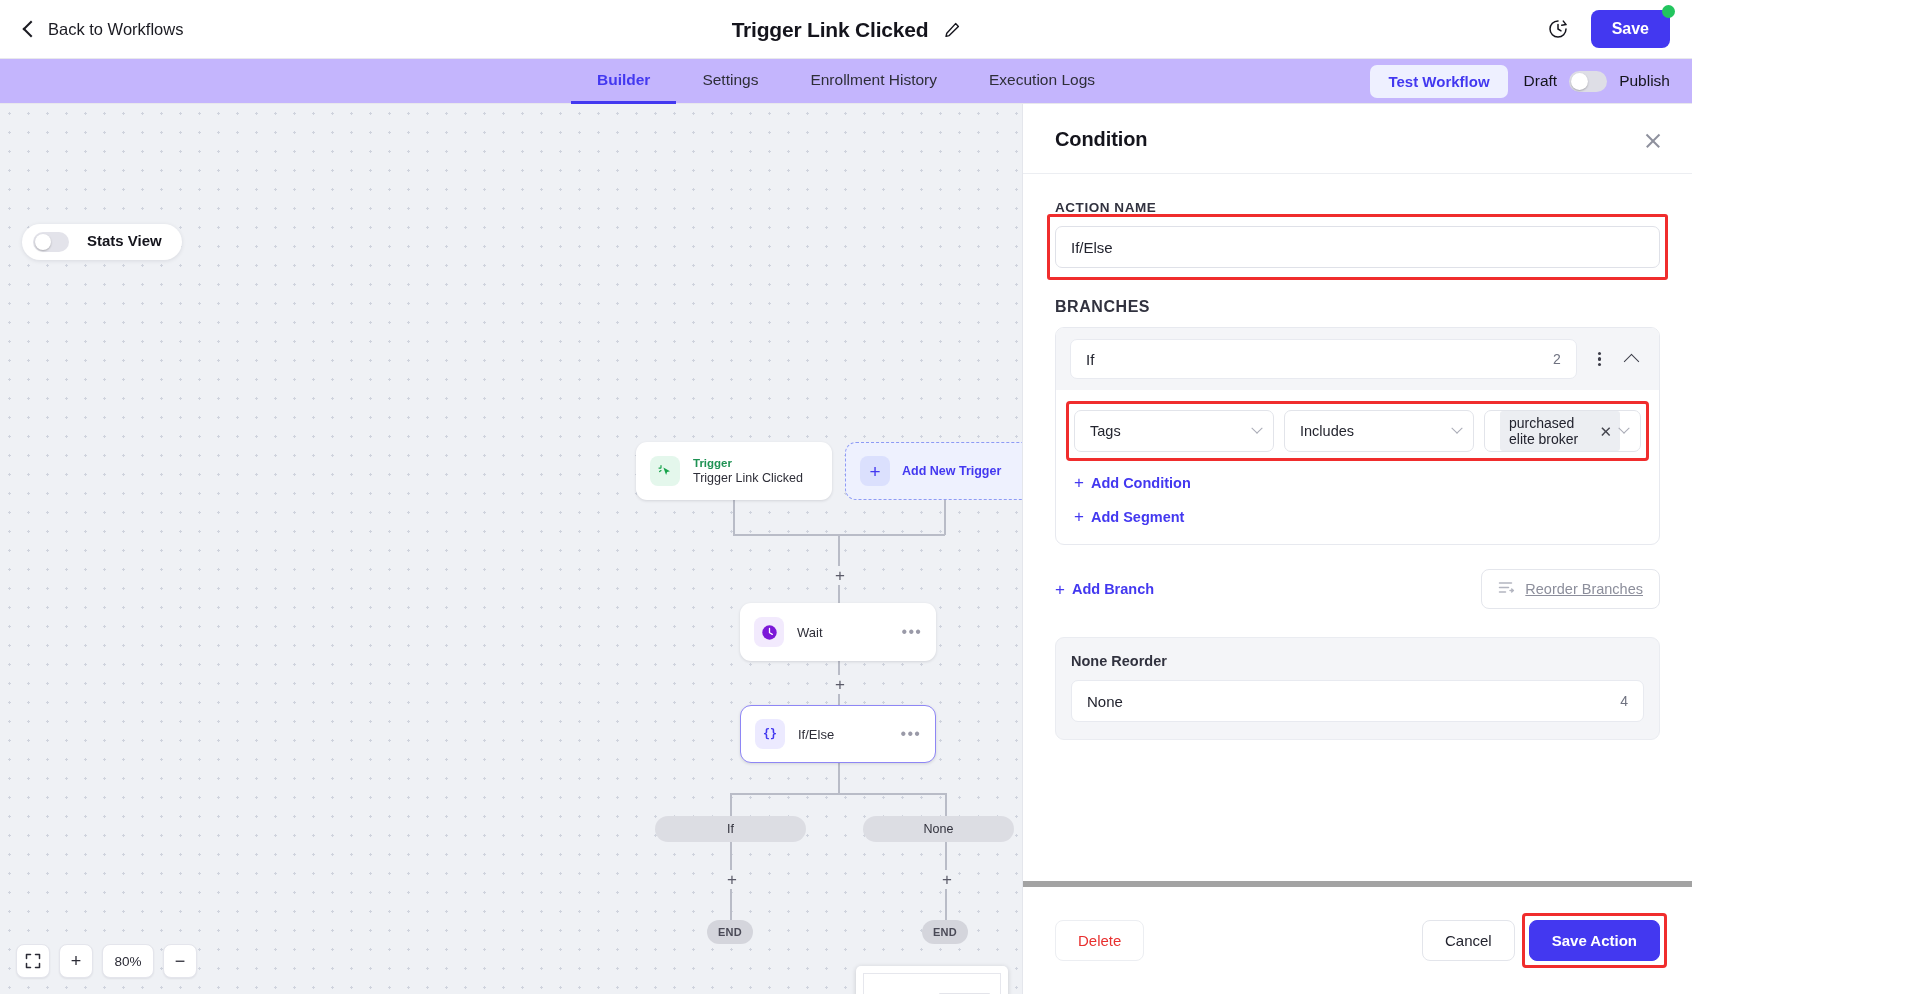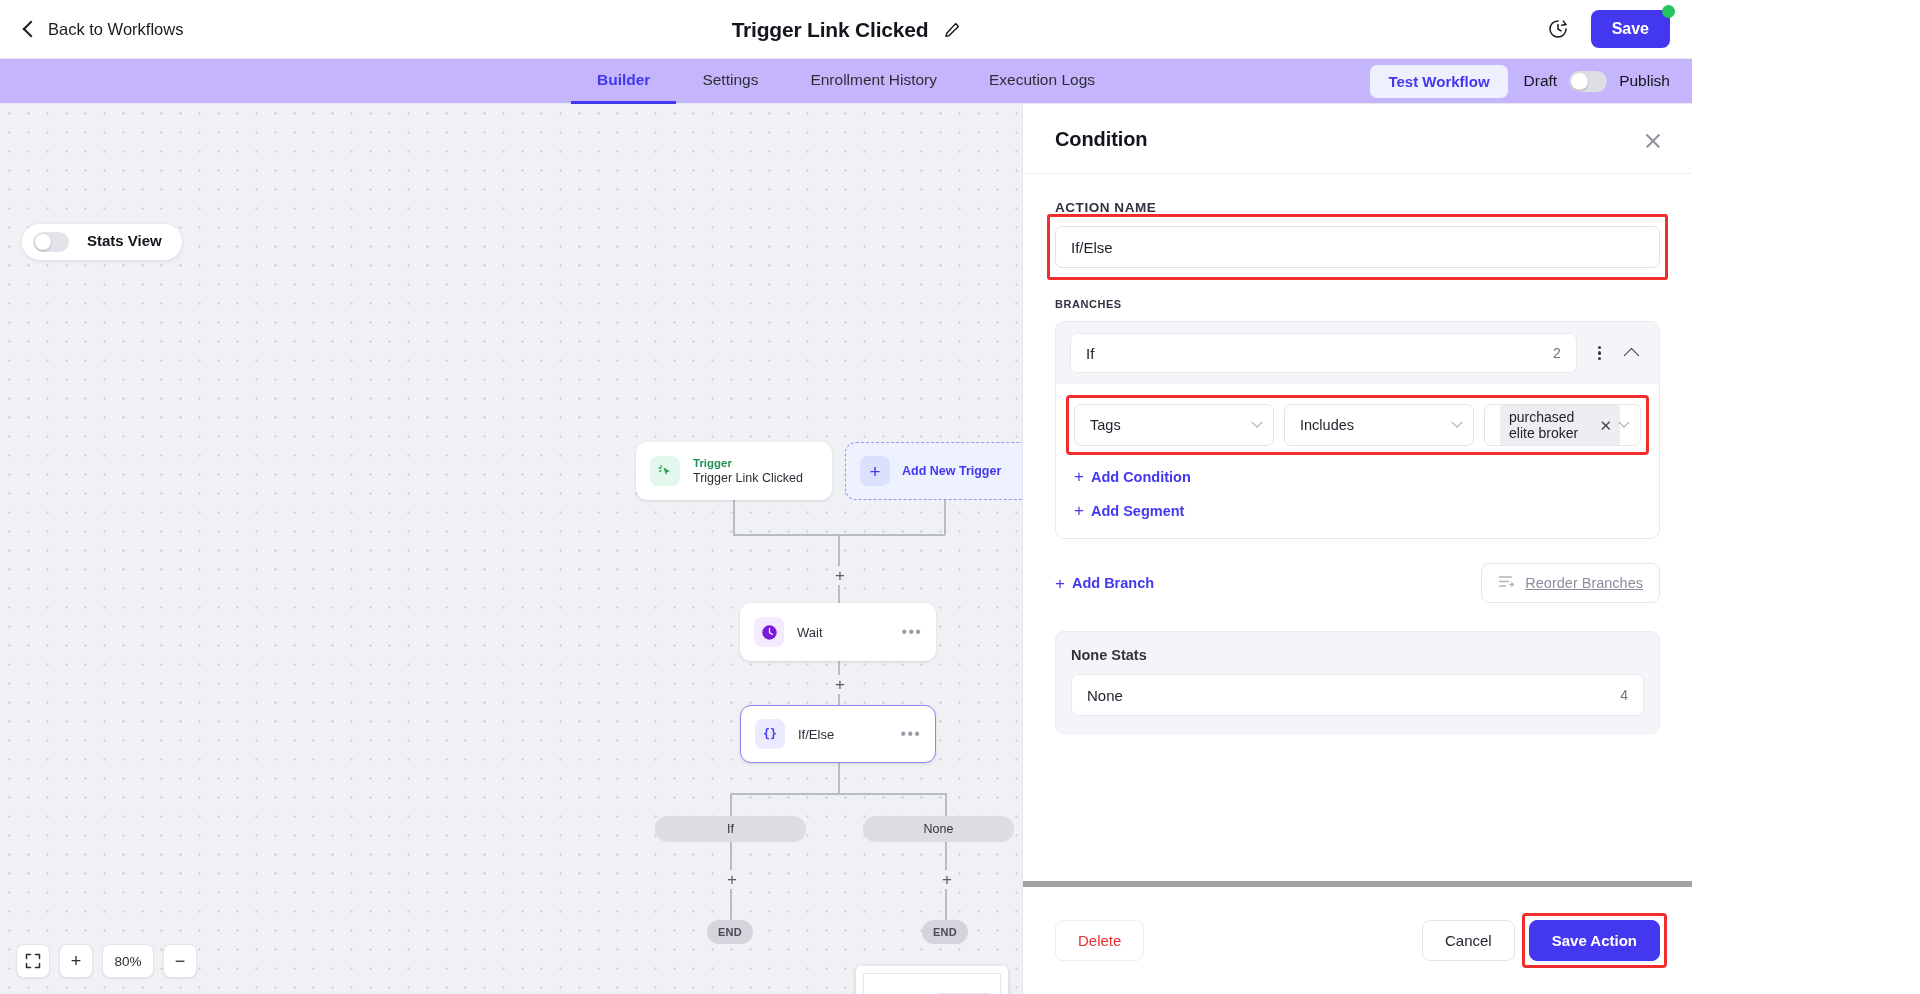--- a/index.html
+++ b/index.html
@@ -268,21 +268,21 @@
     border: 3px solid #f02d2d; border-radius: 3px; pointer-events: none;
   }
   .text-input {
     width: 100%; height: 42px;
     border: 1px solid #dfe1e8; border-radius: 7px;
     padding: 0 15px; font-size: 15px; color: #22232e;
     font-family: "Liberation Sans", sans-serif;
     background: #fff; outline: none;
   }
   .section-label {
-    font-size: 11px; font-weight: 700; color: #31323f;
+    font-size: 16px; font-weight: 700; color: #31323f;
     letter-spacing: .55px; margin: 30px 0 11px 0;
   }
 
   .branch-card {
     border: 1px solid #e7e9ef; border-radius: 9px;
     background: #fff; overflow: hidden;
   }
   .branch-head {
     background: #f4f5f8; padding: 11px 14px;
     display: flex; align-items: center; gap: 14px;
@@ -617,21 +617,21 @@
               <svg width="17" height="15" viewBox="0 0 17 15">
                 <path d="M1.5 3h12M1.5 7.5h9M1.5 12h6" stroke="#b3b5c0" stroke-width="1.5" fill="none" stroke-linecap="round"></path>
                 <path d="M12 10.5h3.2M13.7 9l1.7 1.5-1.7 1.5" stroke="#b3b5c0" stroke-width="1.4" fill="none" stroke-linecap="round" stroke-linejoin="round"></path>
               </svg>
             </span>
             <span>Reorder Branches</span>
           </button>
         </div>
 
         <div class="none-card">
-          <div class="none-card-title">None Stats</div>
+          <div class="none-card-title">None Reorder</div>
           <div class="none-input">
             <span>None</span>
             <span class="none-count">4</span>
           </div>
         </div>
       </div>
 
       <div class="panel-foot">
         <button class="btn btn-delete">Delete</button>
         <button class="btn btn-cancel">Cancel</button>

